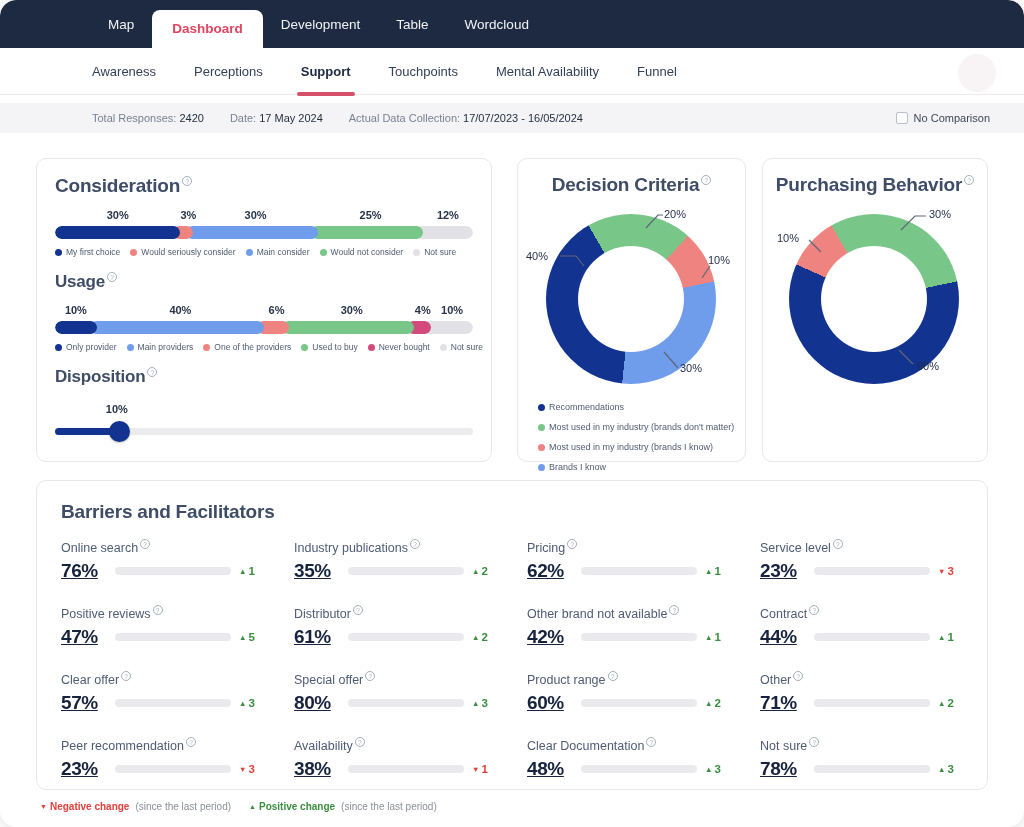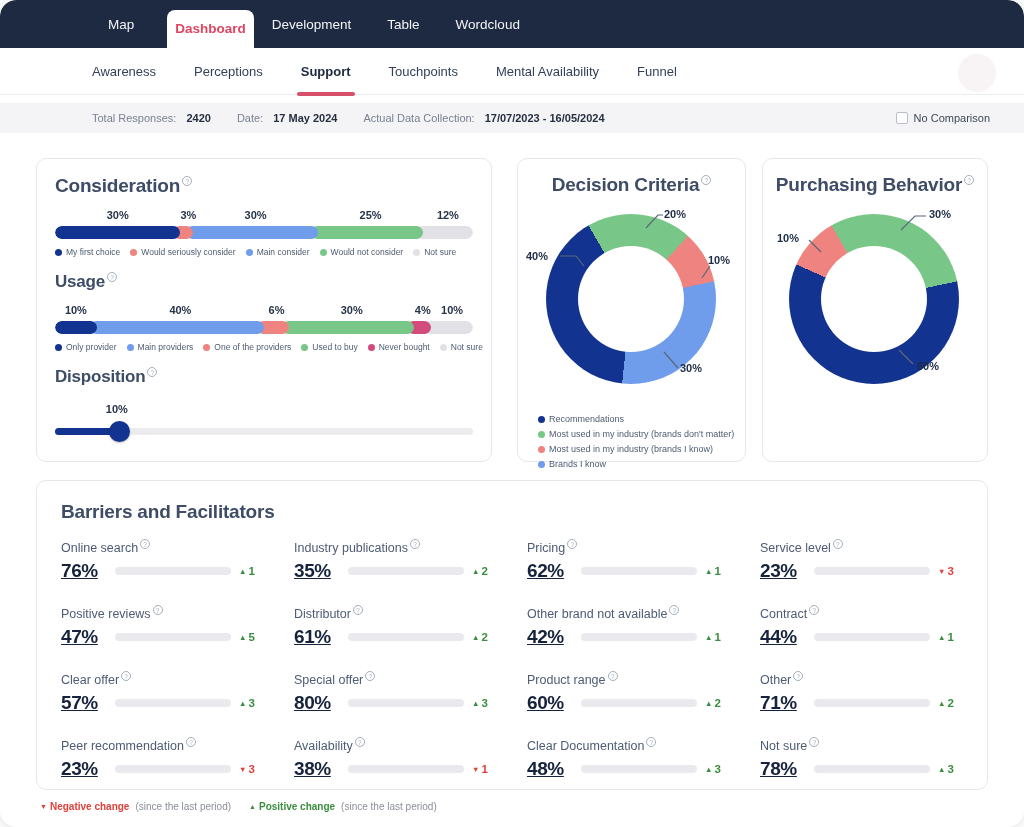--- a/index.html
+++ b/index.html
@@ -2,33 +2,33 @@
 <html><head>
 <meta charset="utf-8">
 <style>
   * { box-sizing: border-box; margin: 0; padding: 0; }
   body { background:#fff; font-family:"Liberation Sans", sans-serif; width:1024px; height:827px; }
   .page { position:relative; width:1024px; height:827px; background:#fff; border-radius:16px; overflow:hidden; box-shadow:0 1px 10px rgba(20,30,50,.15); }
 
   
   .topnav { position:absolute; top:0; left:0; right:0; height:48px; background:#1D2A42; border-radius:16px 16px 0 0; display:flex; align-items:center; padding-left:90px; }
   .tn-item { color:#f2f4f8; font-size:13.5px; margin:0 18px; cursor:pointer; white-space:nowrap; }
-  .tn-active { background:#fff; color:#DE4661; font-weight:700; height:38px; line-height:38px; border-radius:8px 8px 0 0; padding:0 8px; margin:10px 0 0 15px; align-self:flex-end; }
+  .tn-active { background:#fff; color:#DE4661; font-weight:700; height:38px; line-height:38px; border-radius:8px 8px 0 0; padding:0 20px; margin:10px 0 0 0; align-self:flex-end; }
 
   
   .subnav { position:absolute; top:48px; left:0; right:0; height:47px; background:#fff; border-bottom:1px solid #ebebee; display:flex; align-items:center; padding-left:92px; }
   .sn-item { position:relative; color:#323f58; font-size:13px; margin-right:38px; height:47px; line-height:47px; cursor:pointer; white-space:nowrap; }
   .sn-active { color:#1c2940; font-weight:700; }
   .sn-underline { position:absolute; left:50%; transform:translateX(-50%); bottom:-1px; width:58px; height:4px; border-radius:3px; background:#D6506B; }
   .sn-circle { position:absolute; right:28px; top:6px; width:38px; height:38px; border-radius:50%; background:#f8f3f4; }
 
   
   .infobar { position:absolute; top:103px; left:0; right:0; height:30px; background:#f4f4f6; display:flex; align-items:center; padding:0 34px 0 92px; font-size:11px; color:#7a8191; }
   .ib-group { margin-right:26px; white-space:nowrap; }
-  .ib-group b { color:#262f3f; font-weight:700; margin-left:10px; }
+  .ib-group b { color:#262f3f; font-weight:400; margin-left:3px; }
   .ib-check { margin-left:auto; display:flex; align-items:center; gap:6px; color:#3f4757; cursor:pointer; }
   .cb { width:12px; height:12px; border:1.5px solid #b8bec9; border-radius:2px; background:#fff; display:inline-block; }
 
   
   .card { position:absolute; background:#fff; border:1px solid #e6e7ea; border-radius:10px; }
   .card-a { left:36px; top:158px; width:456px; height:304px; padding:16px 18px; }
   .card-b { left:517px; top:158px; width:229px; height:304px; padding-top:15px; }
   .card-c { left:762px; top:158px; width:226px; height:304px; padding-top:15px; }
   .card-d { left:36px; top:480px; width:952px; height:310px; padding:20px 24px; }
 
@@ -37,41 +37,41 @@
   .center { text-align:center; }
   .help { display:inline-block; width:10px; height:10px; border:1px solid #a6aebc; border-radius:50%; color:#a6aebc; font-size:6.5px; line-height:9px; text-align:center; font-style:normal; font-weight:400; vertical-align:8px; margin-left:2px; cursor:pointer; }
   h3 .help { vertical-align:7px; }
 
   
   .seg-labels { display:flex; margin-top:12px; height:14px; }
   .seg-label { font-size:11px; font-weight:700; color:#273348; text-align:center; white-space:nowrap; }
   .seg-bar { display:flex; margin-top:3px; height:13px; border-radius:7px; overflow:hidden; position:relative; }
   .seg { height:13px; position:relative; }
   .chart-legend { display:flex; align-items:center; gap:10px; margin-top:8px; font-size:8.5px; color:#4f5b70; flex-wrap:nowrap; }
-  .chart-legend.col { flex-direction:column; align-items:flex-start; gap:5px; margin:20px 0 0 20px; font-size:9px; }
+  .chart-legend.col { flex-direction:column; align-items:flex-start; margin:8px 0 0 20px; font-size:9px; }
   .lg-item { display:flex; align-items:center; gap:4px; white-space:nowrap; }
   .dot { width:7px; height:7px; border-radius:50%; display:inline-block; flex:none; }
 
   .mt { margin-top:15px; }
 
   
   .slider { position:relative; margin-top:34px; height:22px; }
   .sl-label { position:absolute; top:-18px; font-size:11px; font-weight:700; color:#273348; }
   .sl-track { position:absolute; top:7px; left:0; right:0; height:7px; border-radius:4px; background:#ececef; }
   .sl-fill { height:7px; border-radius:4px; background:#123390; }
   .sl-knob { position:absolute; top:-7px; width:21px; height:21px; border-radius:50%; background:#123390; box-shadow:0 1px 2px rgba(0,0,0,.25); cursor:pointer; }
 
   
   .donut-wrap { position:relative; height:190px; width:100%; margin-top:8px; }
   .donut { position:absolute; width:170px; height:170px; border-radius:50%; top:10px; }
   .card-b .donut { left:28px; } .card-c .donut { left:26px; }
   .hole { position:absolute; width:106px; height:106px; border-radius:50%; background:#fff; left:32px; top:32px; }
   .leaders { position:absolute; inset:0; width:100%; height:100%; pointer-events:none; }
   .leaders polyline { fill:none; stroke:#5d6777; stroke-width:1.2; }
-  .callout { position:absolute; font-size:11px; font-weight:700; color:#1e2b45; white-space:nowrap; }
+  .callout { position:absolute; font-size:11px; font-weight:400; color:#1e2b45; white-space:nowrap; }
 
   
   .bf-grid { display:grid; grid-template-columns:repeat(4,1fr); column-gap:30px; row-gap:23px; margin-top:16px; }
   .bf-label { font-size:12.5px; color:#4e5b74; white-space:nowrap; }
   .bf-label .help { vertical-align:5px; }
   .bf-row { display:flex; align-items:center; gap:8px; margin-top:5px; }
   .bf-val { font-size:19px; font-weight:700; color:#17233c; width:46px; letter-spacing:-.4px;text-decoration:underline; }
   .bf-track { width:116px; height:8px; border-radius:4px; background:#eaeaee; overflow:hidden; flex:none; }
   .bf-fill { height:8px; border-radius:4px; background:#6F9CEB; }
   .bf-chg { font-size:11.5px; font-weight:700; white-space:nowrap; }

